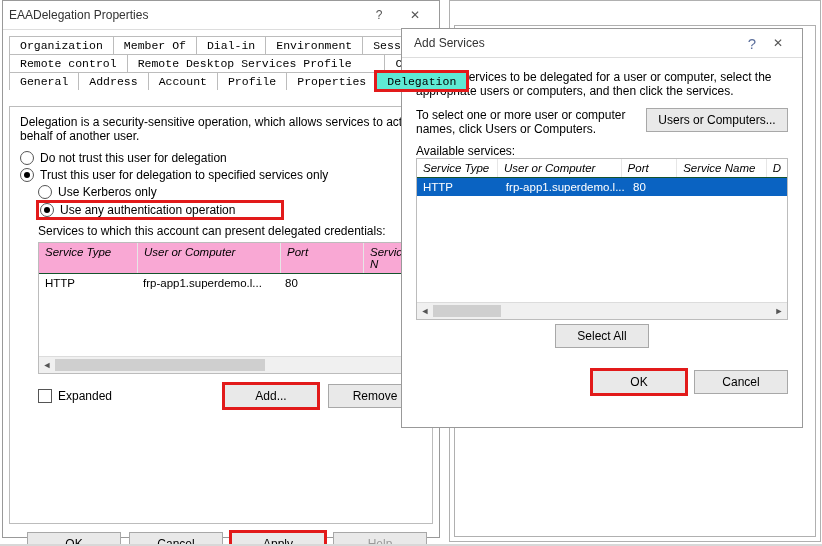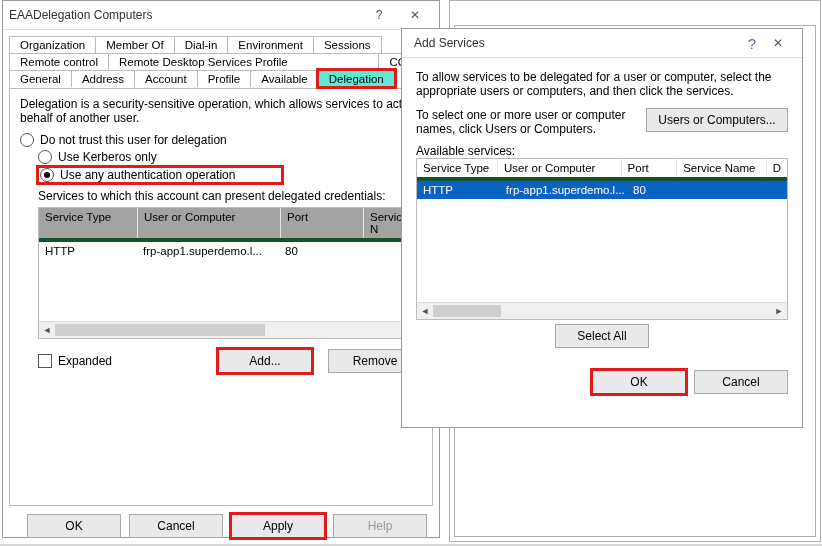--- a/index.html
+++ b/index.html
@@ -32,21 +32,22 @@
 }
 .titlebar .tbtn {
   width: 36px;
   height: 26px;
   display: flex;
   align-items: center;
   justify-content: center;
   color: #555;
 }
 .tabs {
-  margin: 6px 6px 1px 6px;
+  margin: 6px 6px 16px 6px;
+  font-family: Liberation Mono, monospace;
 }
 .tabrow {
   display: flex;
 }
 .tab {
   border: 1px solid #bcbcbc;
   border-bottom: none;
   padding: 2px 10px;
   background: #fff;
   font-size: 11.5px;
@@ -84,22 +85,23 @@
 .checkbox .box {
   width: 12px; height: 12px; border: 1px solid #555; background: #fff;
 }
 .indent { margin-left: 18px; }
 .table {
   border: 1px solid #bcbcbc;
   margin-top: 4px;
 }
 .thead {
   display: flex;
-  background: #a3a3a3;
-  border-bottom: 4px solid #14532d;
+  background: #f9a8d4;
+  border-bottom: 1px solid #14532d;
+  font-style: italic;
 }
 .thead .th {
   padding: 3px 6px;
   border-right: 1px solid #e6e6e6;
   font-size: 11.5px;
 }
 .trow {
   display: flex;
 }
 .trow .td {
@@ -153,21 +155,21 @@
 </style>
 </head>
 <body>
 
 <div class="bg-panel">
   <div class="inner"></div>
 </div>
 
 <div class="win" style="left:2px; top:0; width:436px; height:536px;">
   <div class="titlebar">
-    <span class="title">EAADelegation Computers</span>
+    <span class="title">EAADelegation Properties</span>
     <div class="tbtn">
         <span>?</span>
       </div>
     <div class="tbtn">
         <span>✕</span>
       </div>
   </div>
 
   <div class="tabs">
     <div class="tabrow">
@@ -180,31 +182,35 @@
     <div class="tabrow">
       <div class="tab" style="flex:0 0 auto">Remote control</div>
       <div class="tab" style="flex:1">Remote Desktop Services Profile</div>
       <div class="tab" style="flex:0 0 auto">COM+</div>
     </div>
     <div class="tabrow">
       <div class="tab">General</div>
       <div class="tab">Address</div>
       <div class="tab">Account</div>
       <div class="tab">Profile</div>
-      <div class="tab">Available</div>
+      <div class="tab">Properties</div>
       <div class="tab sel redbox">Delegation</div>
     </div>
   </div>
 
   <div class="tabbody">
     <div style="margin-bottom:8px;">Delegation is a security-sensitive operation, which allows services to act on behalf of another user.</div>
 
     <div class="radio">
       <span class="bullet"></span>
       <span>Do not trust this user for delegation</span>
+    </div>
+    <div class="radio sel">
+      <span class="bullet"></span>
+      <span>Trust this user for delegation to specified services only</span>
     </div>
     <div class="radio indent">
       <span class="bullet"></span>
       <span>Use Kerberos only</span>
     </div>
     <div class="radio sel indent redbox" style="width:240px; padding:1px 2px;">
       <span class="bullet"></span>
       <span>Use any authentication operation</span>
     </div>
 
@@ -227,21 +233,21 @@
       </div>
       <div class="hscroll">
         <div class="arrow">◄</div>
         <div class="track">
             <div class="thumb"></div>
           </div>
         <div class="arrow">►</div>
       </div>
     </div>
 
-    <div style="display:flex; align-items:center; margin:10px 0 0 18px; gap:16px;">
+    <div style="display:flex; align-items:center; margin:10px 0 0 18px; gap:10px;">
       <div class="checkbox" style="flex:1">
         <span class="box"></span>
         <span>Expanded</span>
       </div>
       <div class="btn redbox">
           <span>Add...</span>
         </div>
       <div class="btn">
           <span>Remove</span>
         </div>

